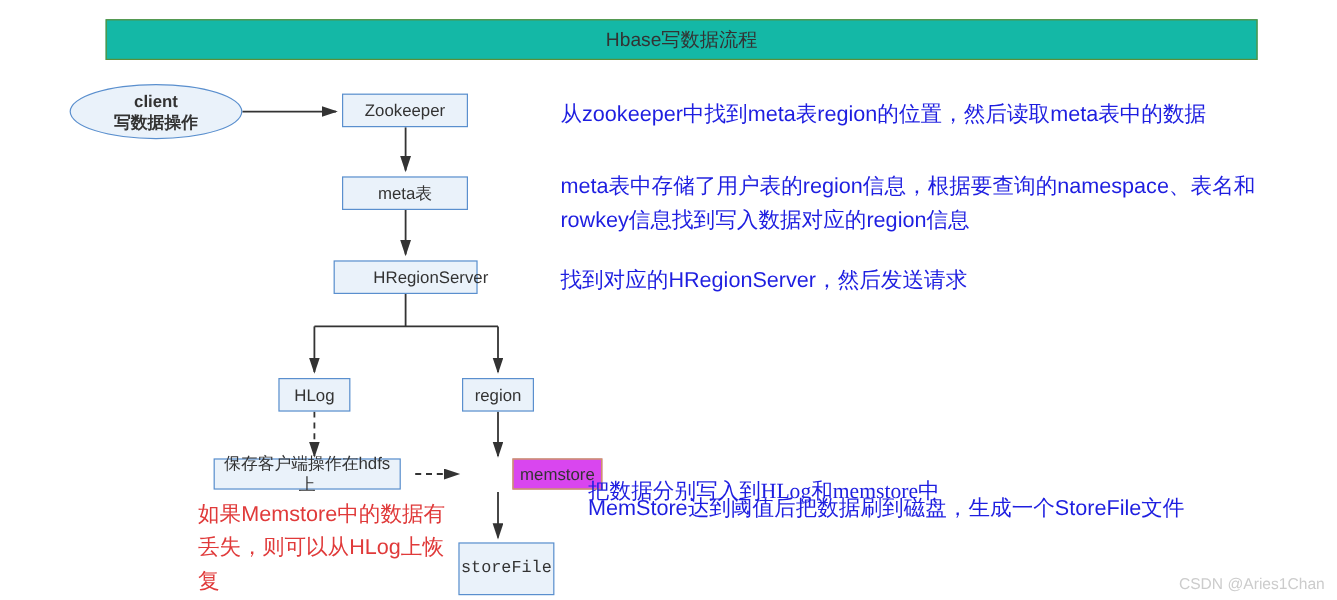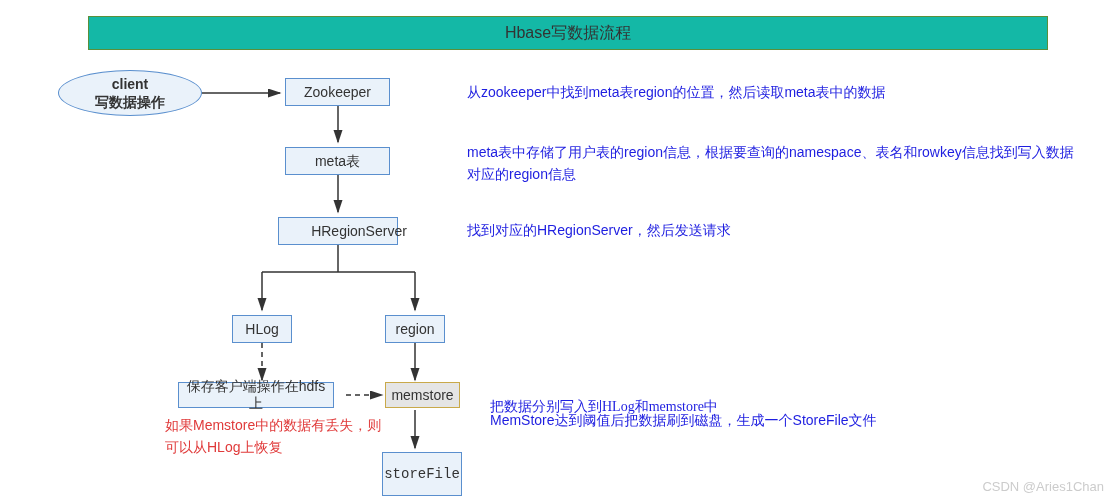--- a/index.html
+++ b/index.html
@@ -47,26 +47,27 @@
     display: flex;
     align-items: center;
     justify-content: center;
     font-size: 14px;
     color: #333;
     text-align: center;
     line-height: 1.2;
     padding: 0 6px;
   }
   .box-yellow {
-    background: #e5e5e5;
+    background: #d946ef;
     border-color: #c9a94a;
+    margin-left: 42px;
   }
   .desc {
     position: absolute;
-    font-size: 14px;
+    font-size: 18px;
     color: #1e1ee0;
     line-height: 1.55;
   }
   .desc-red {
     color: #e03a3a;
   }
   .watermark {
     position: absolute;
     right: 10px;
     bottom: 6px;

